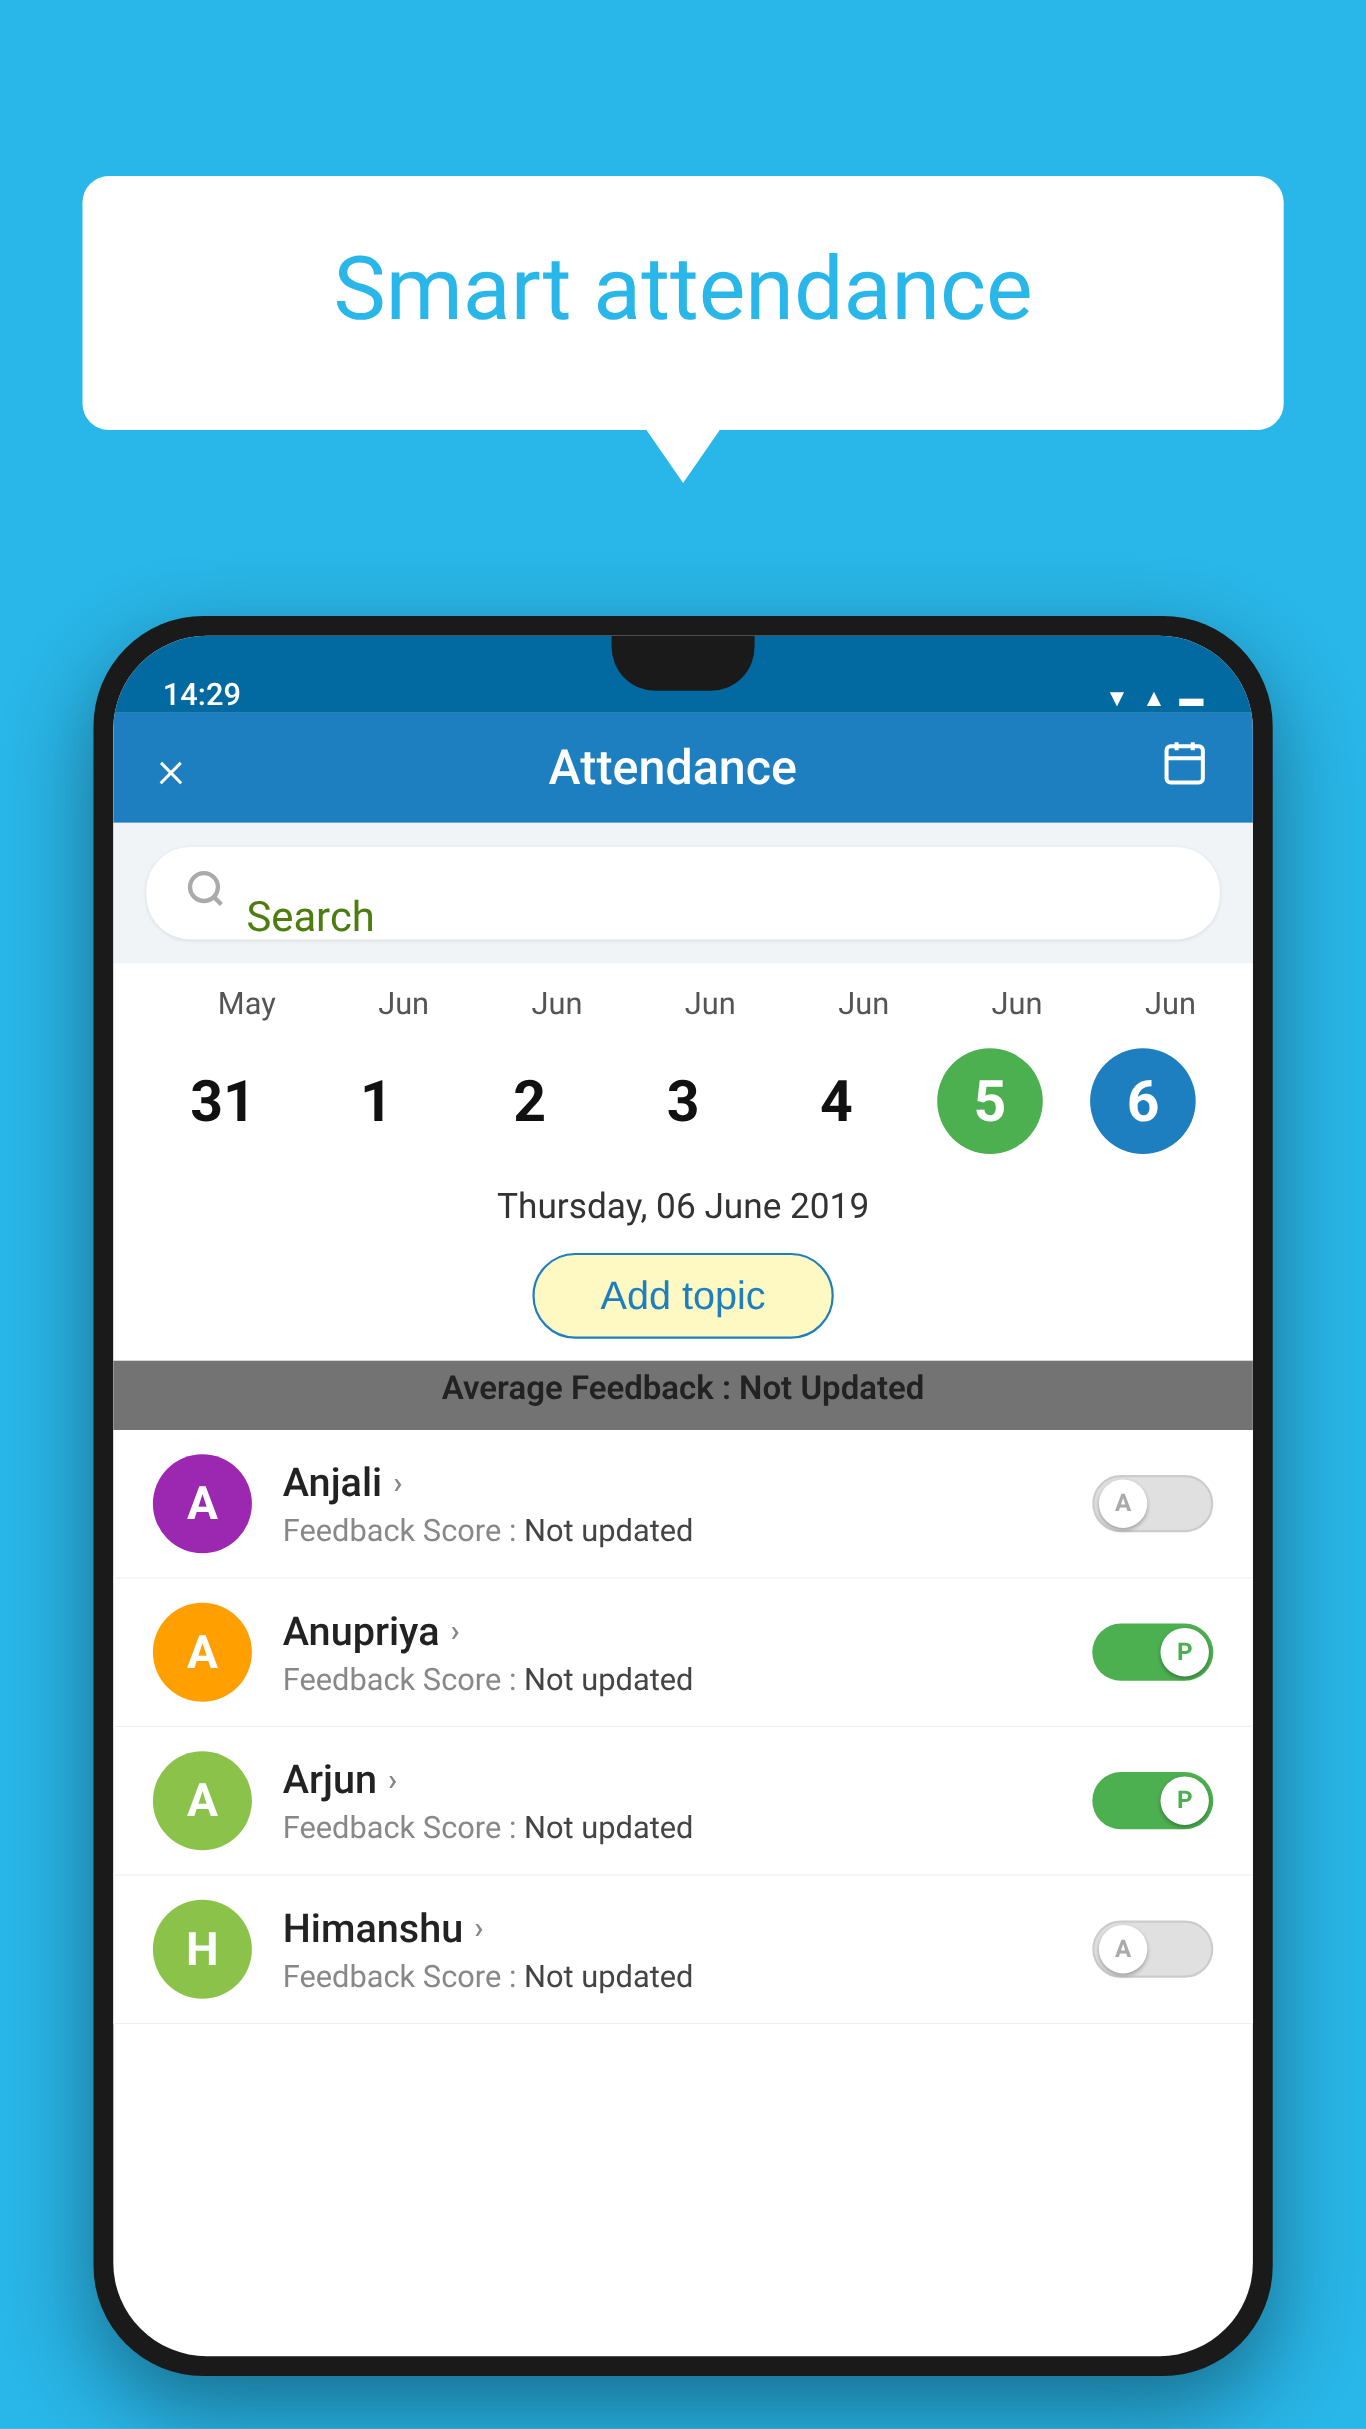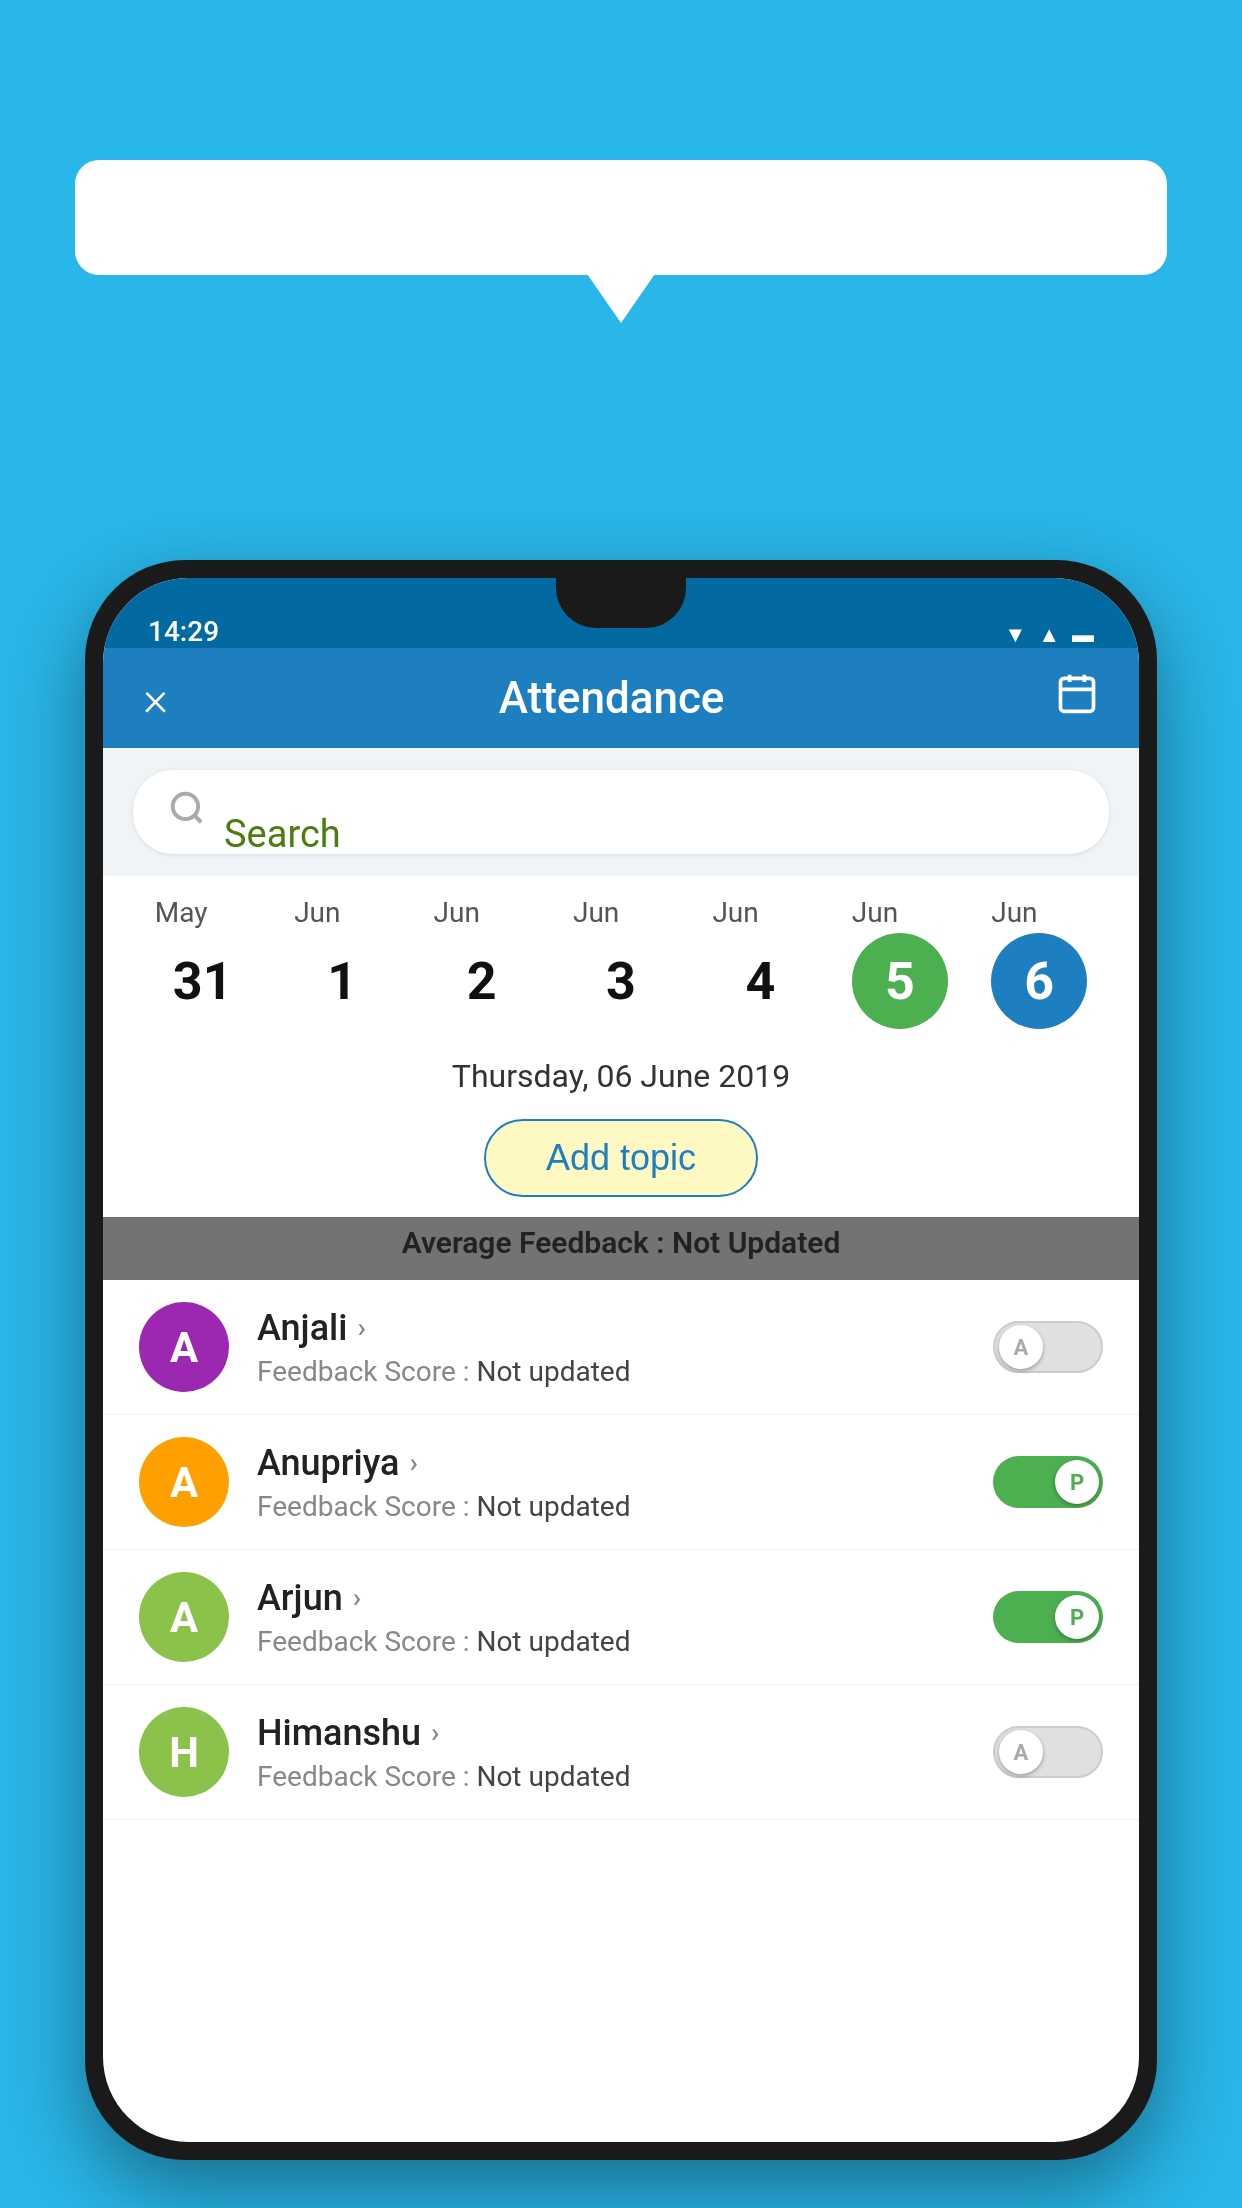--- a/index.html
+++ b/index.html
@@ -180,22 +180,22 @@
       background: white;
       padding: 20px 30px 10px;
       display: flex;
       justify-content: space-around;
       align-items: center;
     }
 
     .day-col {
       display: flex;
       flex-direction: column;
-      align-items: flex-start;
-      gap: 4px;
+      align-items: flex-end;
+      gap: 24px;
     }
 
     .day-month {
       font-size: 28px;
       color: #555;
       font-weight: 400;
     }
 
     .day-num {
       font-size: 52px;
@@ -365,20 +365,21 @@
     .toggle-thumb.on {
       color: #4caf50;
     }
   </style>
 </head>
 <body>
 
 <div style="position:absolute;top:0;left:0;width:1242px;height:2208px;background:#29b6e8;"></div>
 
 <div class="speech-bubble">
+  <div class="bubble-title">Smart attendance</div>
 </div>
 
 <div class="phone-wrapper">
   <div class="phone-frame">
     <div class="phone-inner">
 
       <div class="status-bar">
         <div class="notch"></div>
         <span class="status-time">14:29</span>
         <div class="status-icons">

